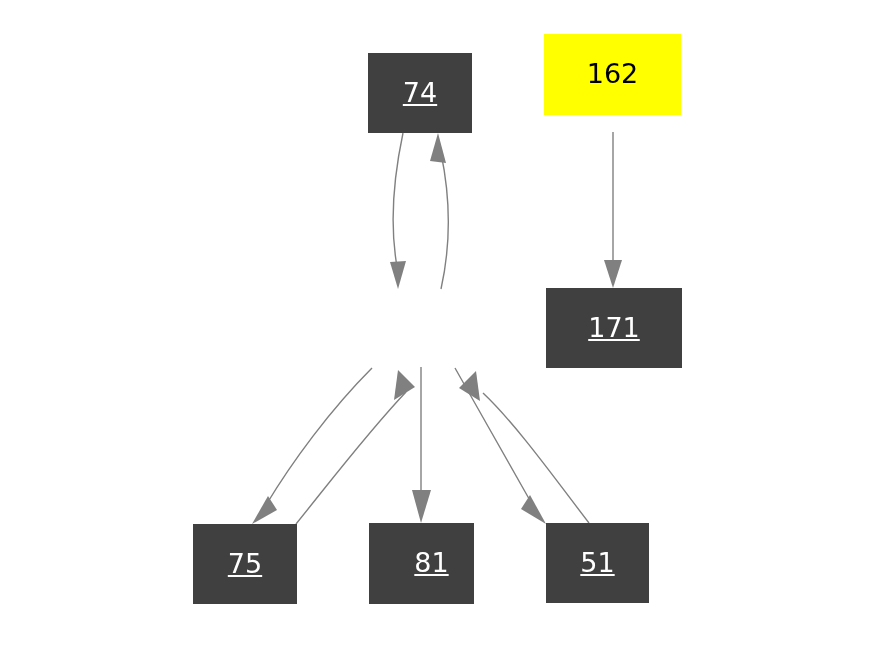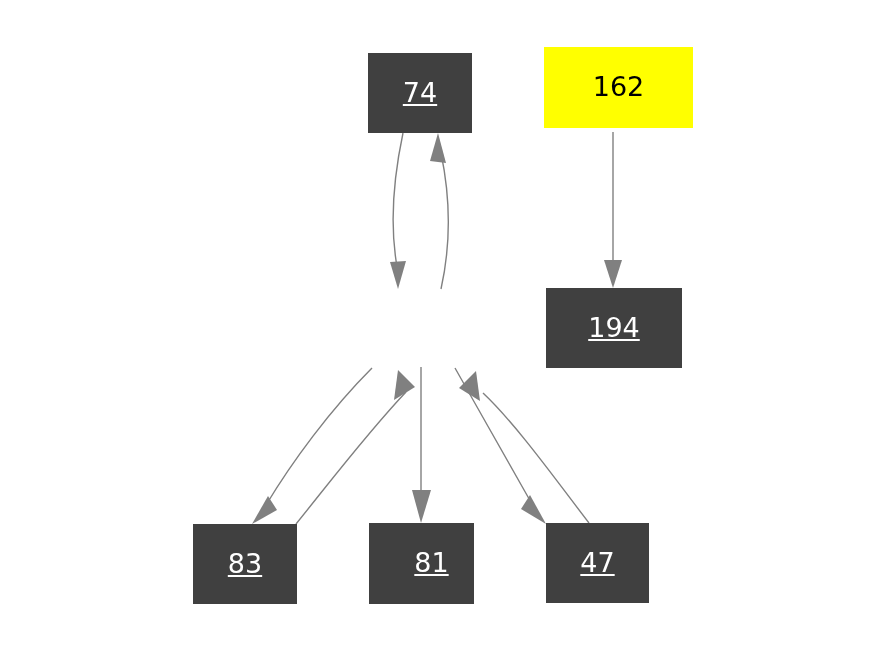--- a/index.html
+++ b/index.html
@@ -106,34 +106,34 @@
       <path class="edge-path" d="M 589 523 C 556 480 516 424 483 393"></path>
       <polygon class="edge-head" points="476,371 480,401 459,388"></polygon>
     </g>
 
   </svg>
 
   <div class="graph-node node-fill-blue" style="left:368px; top:53px; width:104px; height:80px;">
     <span class="node-label">74</span>
   </div>
 
-  <div class="graph-node node-fill-yellow" style="left:544px; top:47px; width:149px; height:81px;">
+  <div class="graph-node node-fill-yellow" style="left:544px; top:34px; width:137px; height:81px;">
     <span class="node-label">162</span>
   </div>
 
 
   <div class="graph-node node-fill-blue" style="left:546px; top:288px; width:136px; height:80px;">
-    <span class="node-label">194</span>
+    <span class="node-label">171</span>
   </div>
 
   <div class="graph-node node-fill-blue" style="left:193px; top:524px; width:104px; height:80px;">
-    <span class="node-label">83</span>
+    <span class="node-label">75</span>
   </div>
 
   <div class="graph-node node-fill-blue" style="left:369px; top:523px; width:105px; height:81px;padding-left:20px;">
     <span class="node-label">81</span>
   </div>
 
   <div class="graph-node node-fill-blue" style="left:546px; top:523px; width:103px; height:80px;">
-    <span class="node-label">47</span>
+    <span class="node-label">51</span>
   </div>
 
 </div>
 
 </body></html>

